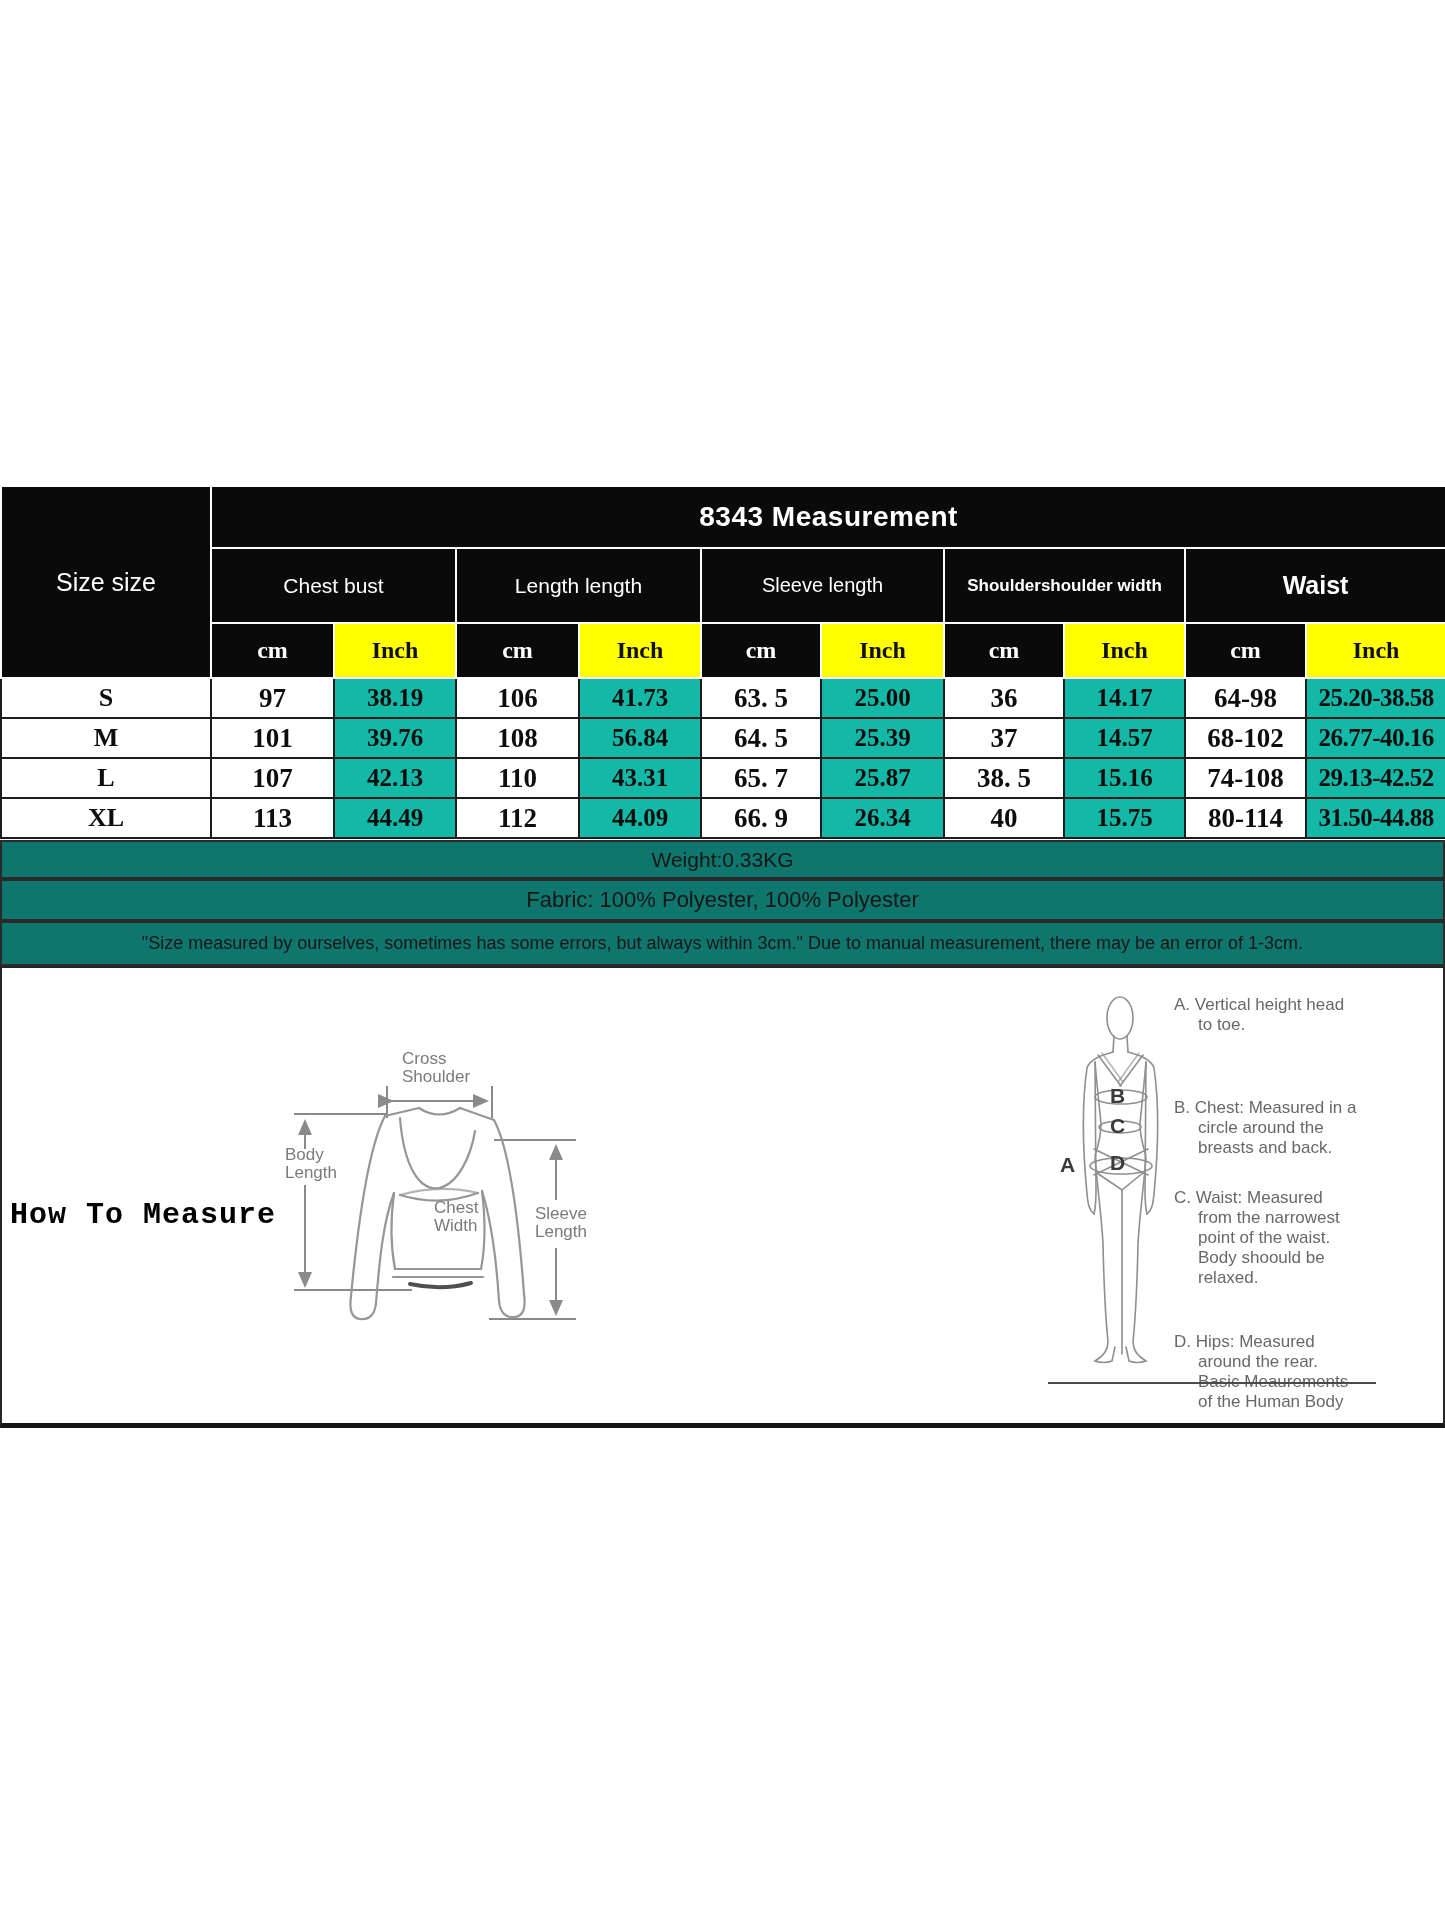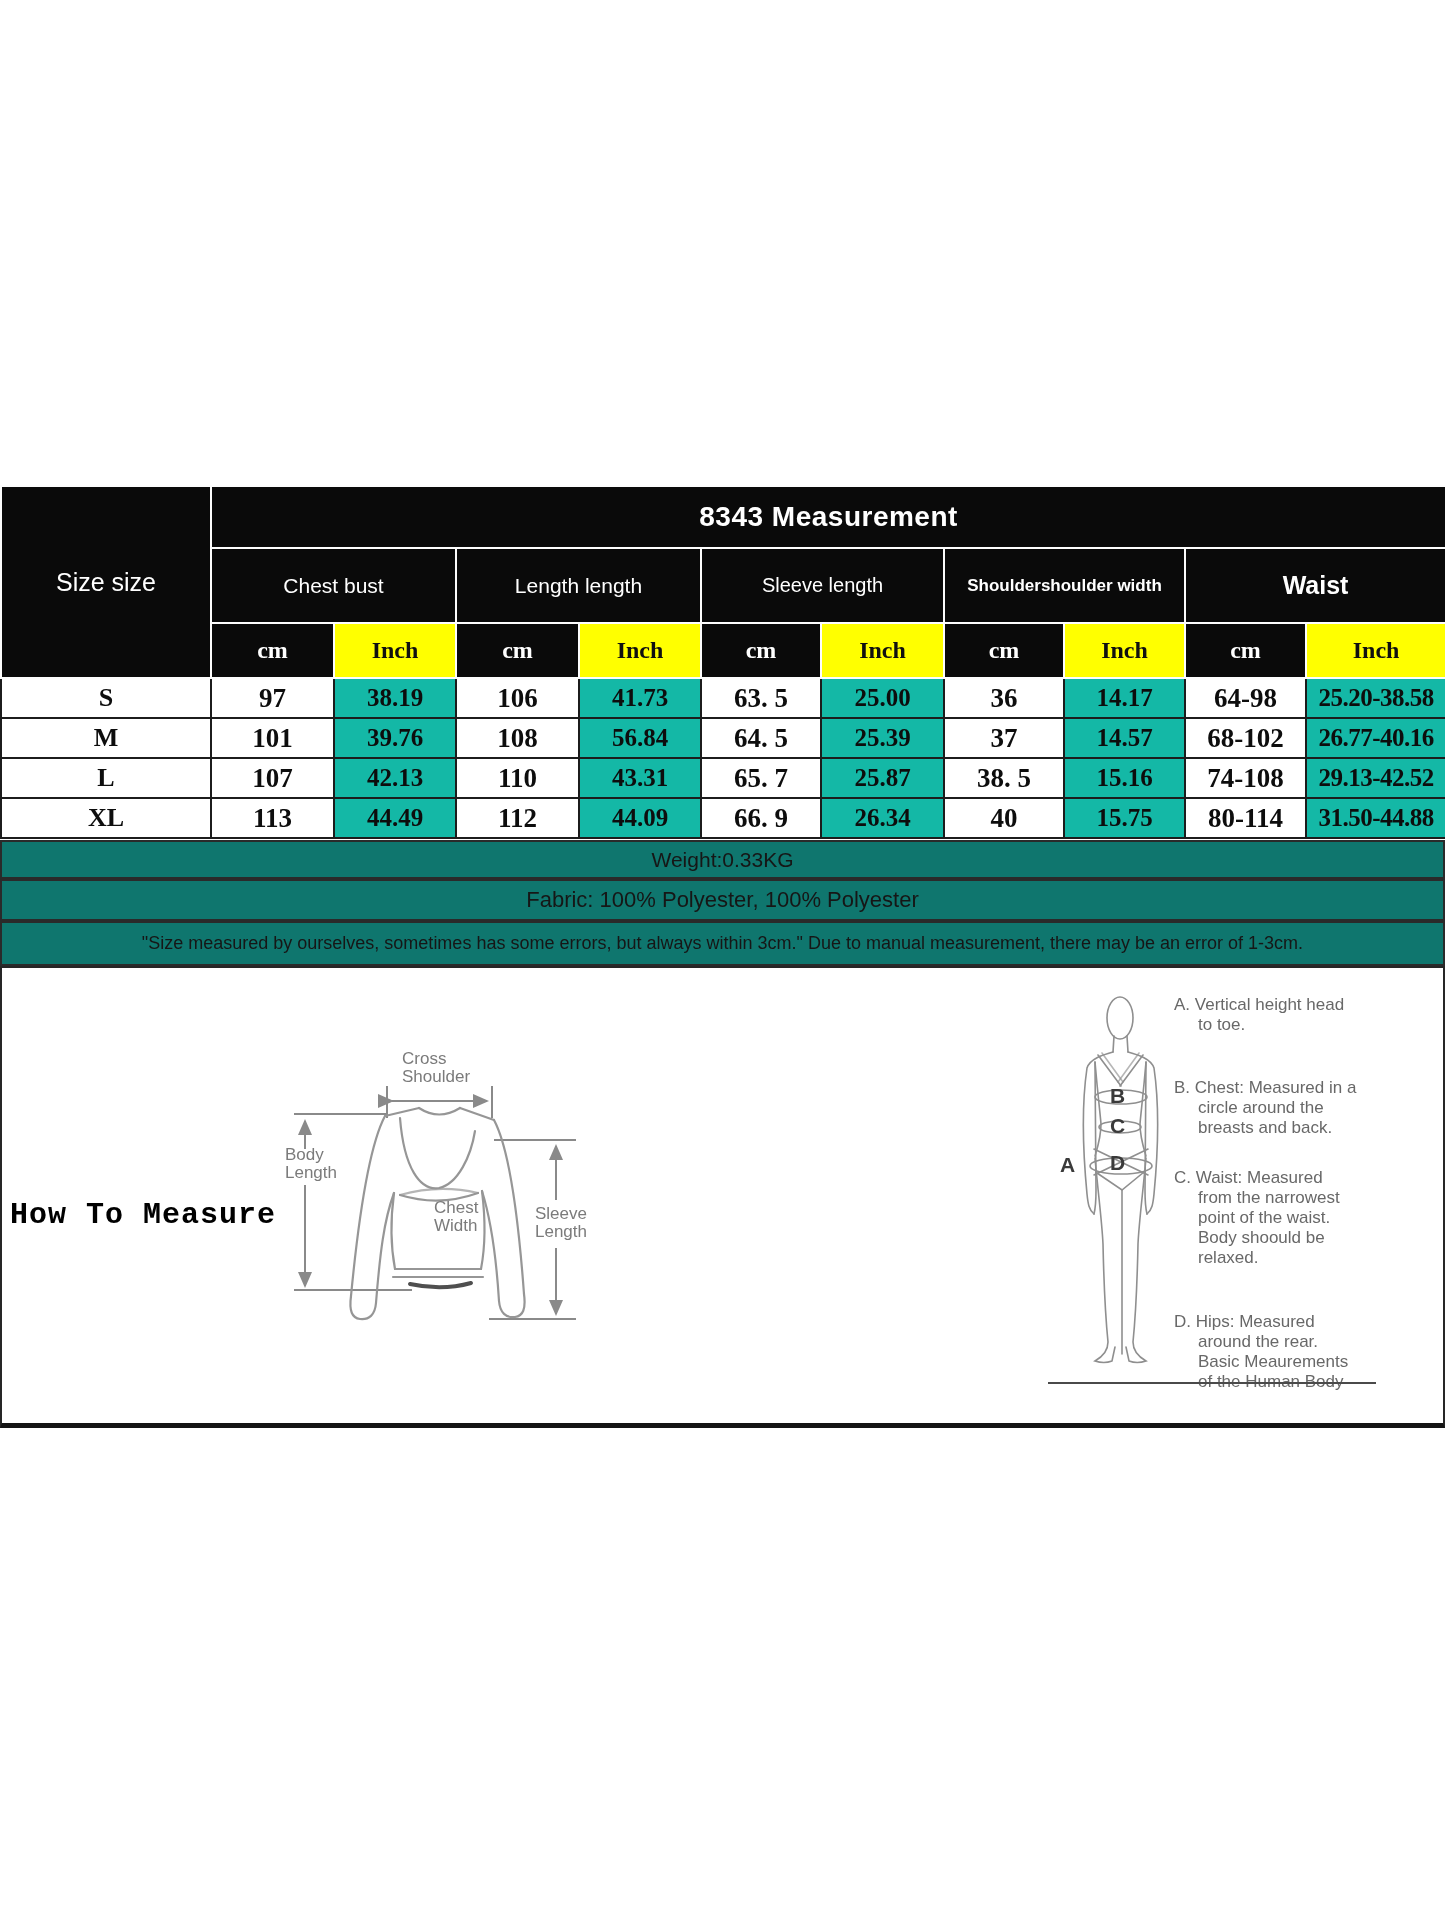--- a/index.html
+++ b/index.html
@@ -46,21 +46,21 @@
   .lab-chestw{left:432px;top:231px;}
   .lab-sleevel{left:533px;top:237px;}
   .fig-letter{font-size:21px;font-weight:700;color:#3a3a3a;line-height:20px;}
   .fl-a{left:1058px;top:187px;}
   .fl-b{left:1108px;top:118px;}
   .fl-c{left:1108px;top:148px;}
   .fl-d{left:1108px;top:185px;}
   .desc-block{left:1172px;top:27px;width:215px;}
   .desc{color:#686868;font-size:17px;line-height:20px;white-space:pre-line;
         padding-left:24px;text-indent:-24px;}
-  .desc.d-a{margin-bottom:43px;}
+  .desc.d-a{margin-bottom:63px;}
   .desc.d-b{margin-bottom:30px;}
   .desc.d-c{margin-bottom:44px;}
   .underline{left:1046px;top:414px;width:328px;height:2px;background:#4a4a4a;}
   svg .ln{stroke:#8a8a8a;stroke-width:2;fill:none;}
   svg .outline{stroke:#969696;stroke-width:2.2;fill:none;stroke-linecap:round;}
   svg .thick{stroke:#4f4f4f;stroke-width:4;fill:none;stroke-linecap:round;}
   svg .fig{stroke:#8f8f8f;stroke-width:1.6;fill:none;stroke-linecap:round;}
 </style>
 </head>
 <body>

